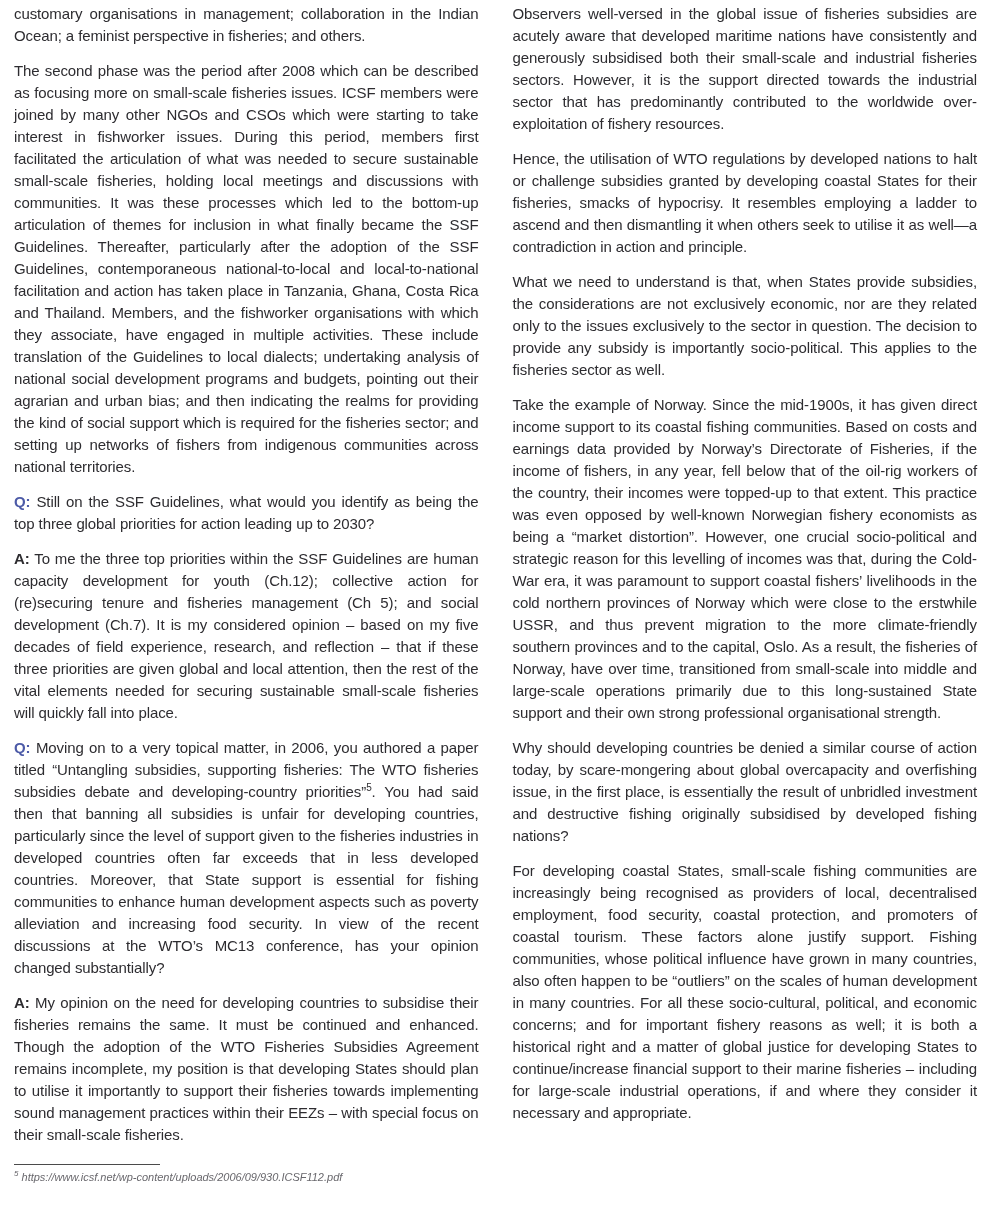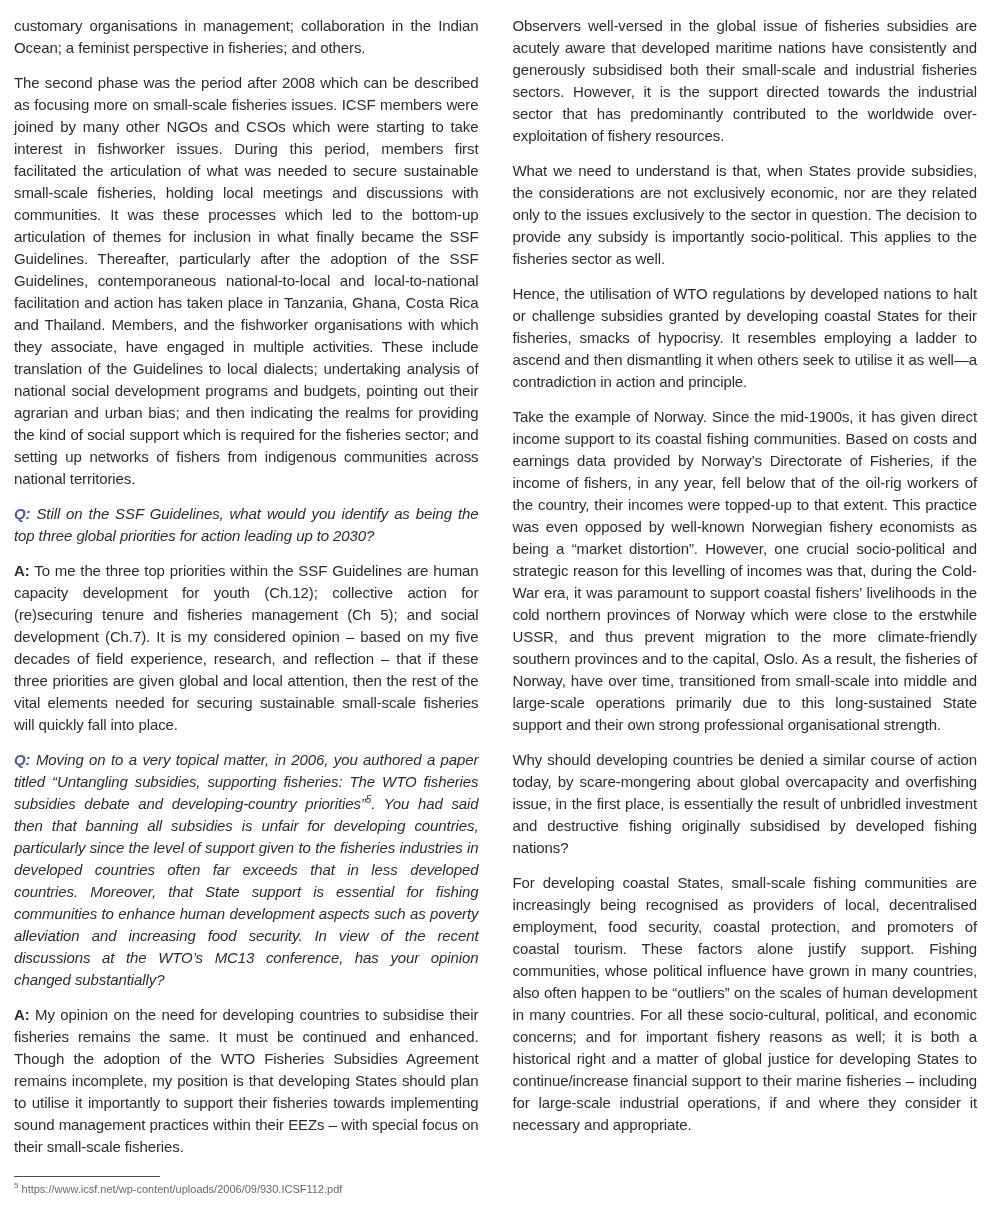--- a/index.html
+++ b/index.html
@@ -9,61 +9,61 @@
   }
   .page {
     position: relative;
     width: 1000px;
     height: 1226px;
     background: #ffffff;
     overflow: hidden;
     font-family: "Liberation Sans", "DejaVu Sans", sans-serif;
     font-stretch: condensed;
     box-sizing: border-box;
-    padding: 15px 23px 0 14px;
+    padding: 3px 23px 0 14px;
   }
   .columns {
     display: flex;
     gap: 34px;
   }
   .col {
     flex: 1 1 0;
     min-width: 0;
   }
   .col p {
     margin: 0 0 13px 0;
     font-size: 15px;
     line-height: 22px;
     letter-spacing: -0.1px;
     color: #2d2c30;
     text-align: justify;
   }
   .col p:last-child { margin-bottom: 16px; }
   .question {
     color: #4c5aa7;
-    font-style: italic;
   }
   .qa-label { font-weight: bold; }
   .question .qa-label { color: #4c5aa7; }
   .answer .qa-label { color: #2d2c30; }
   sup {
     font-size: 10px;
     line-height: 0;
   }
   .footnote {
     margin-top: 18px;
   }
   .footnote-rule {
     width: 146px;
     border-top: 1.5px solid #4b4b4b;
     margin-bottom: 5px;
   }
   .footnote-text {
     font-size: 11px;
     line-height: 14px;
+    font-style: italic;
     color: #68676c;
     letter-spacing: 0;
   }
   .footnote-text sup { font-size: 8px; }
 </style>
 </head>
 <body>
 
 <div class="page">
   <div class="columns">
@@ -82,21 +82,21 @@
       <p class="answer"><span class="qa-label">A:</span> <span>My opinion on the need for developing countries to subsidise their fisheries remains the same. It must be continued and enhanced. Though the adoption of the WTO Fisheries Subsidies Agreement remains incomplete, my position is that developing States should plan to utilise it importantly to support their fisheries towards implementing sound management practices within their EEZs – with special focus on their small-scale fisheries.</span></p>
 
       <div class="footnote">
         <div class="footnote-rule"></div>
         <div class="footnote-text"><sup>5</sup> <span>https://www.icsf.net/wp-content/uploads/2006/09/930.ICSF112.pdf</span></div>
       </div>
     </div>
 
     <div class="col">
       <p>Observers well-versed in the global issue of fisheries subsidies are acutely aware that developed maritime nations have consistently and generously subsidised both their small-scale and industrial fisheries sectors. However, it is the support directed towards the industrial sector that has predominantly contributed to the worldwide over-exploitation of fishery resources.</p>
+      <p>Hence, the utilisation of WTO regulations by developed nations to halt or challenge subsidies granted by developing coastal States for their fisheries, smacks of hypocrisy. It resembles employing a ladder to ascend and then dismantling it when others seek to utilise it as well—a contradiction in action and principle.</p>
       <p>What we need to understand is that, when States provide subsidies, the considerations are not exclusively economic, nor are they related only to the issues exclusively to the sector in question. The decision to provide any subsidy is importantly socio-political. This applies to the fisheries sector as well.</p>
-      <p>Hence, the utilisation of WTO regulations by developed nations to halt or challenge subsidies granted by developing coastal States for their fisheries, smacks of hypocrisy. It resembles employing a ladder to ascend and then dismantling it when others seek to utilise it as well—a contradiction in action and principle.</p>
       <p>Take the example of Norway. Since the mid-1900s, it has given direct income support to its coastal fishing communities. Based on costs and earnings data provided by Norway’s Directorate of Fisheries, if the income of fishers, in any year, fell below that of the oil-rig workers of the country, their incomes were topped-up to that extent. This practice was even opposed by well-known Norwegian fishery economists as being a “market distortion”. However, one crucial socio-political and strategic reason for this levelling of incomes was that, during the Cold-War era, it was paramount to support coastal fishers’ livelihoods in the cold northern provinces of Norway which were close to the erstwhile USSR, and thus prevent migration to the more climate-friendly southern provinces and to the capital, Oslo. As a result, the fisheries of Norway, have over time, transitioned from small-scale into middle and large-scale operations primarily due to this long-sustained State support and their own strong professional organisational strength.</p>
       <p>Why should developing countries be denied a similar course of action today, by scare-mongering about global overcapacity and overfishing issue, in the first place, is essentially the result of unbridled investment and destructive fishing originally subsidised by developed fishing nations?</p>
       <p>For developing coastal States, small-scale fishing communities are increasingly being recognised as providers of local, decentralised employment, food security, coastal protection, and promoters of coastal tourism.  These factors alone justify support. Fishing communities, whose political influence have grown in many countries, also often happen to be “outliers” on the scales of human development in many countries. For all these socio-cultural, political, and economic concerns; and for important fishery reasons as well; it is both a historical right and a matter of global justice for developing States to continue/increase financial support to their marine fisheries – including for large-scale industrial operations, if and where they consider it necessary and appropriate.</p>
     </div>
 
   </div>
 </div>
 
 </body></html>

